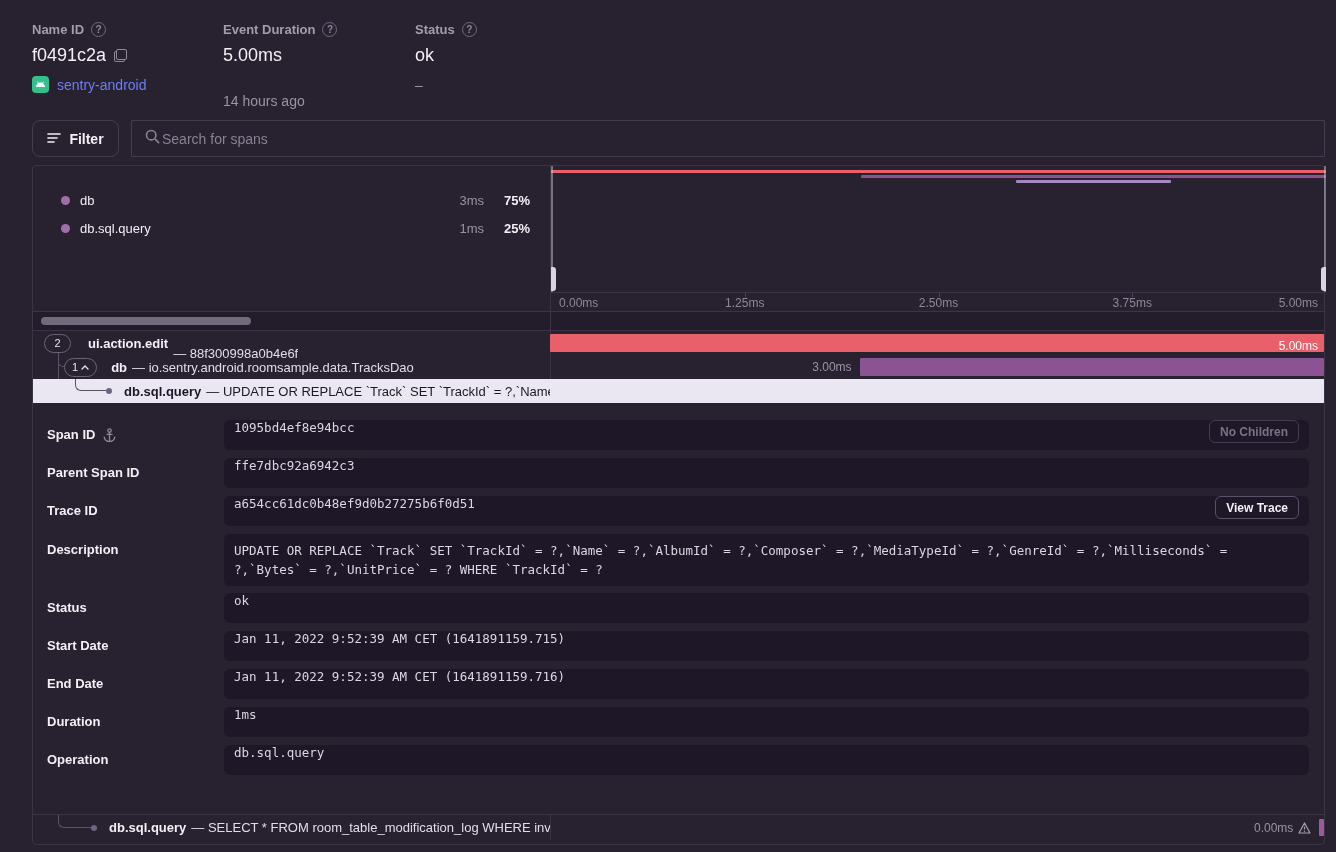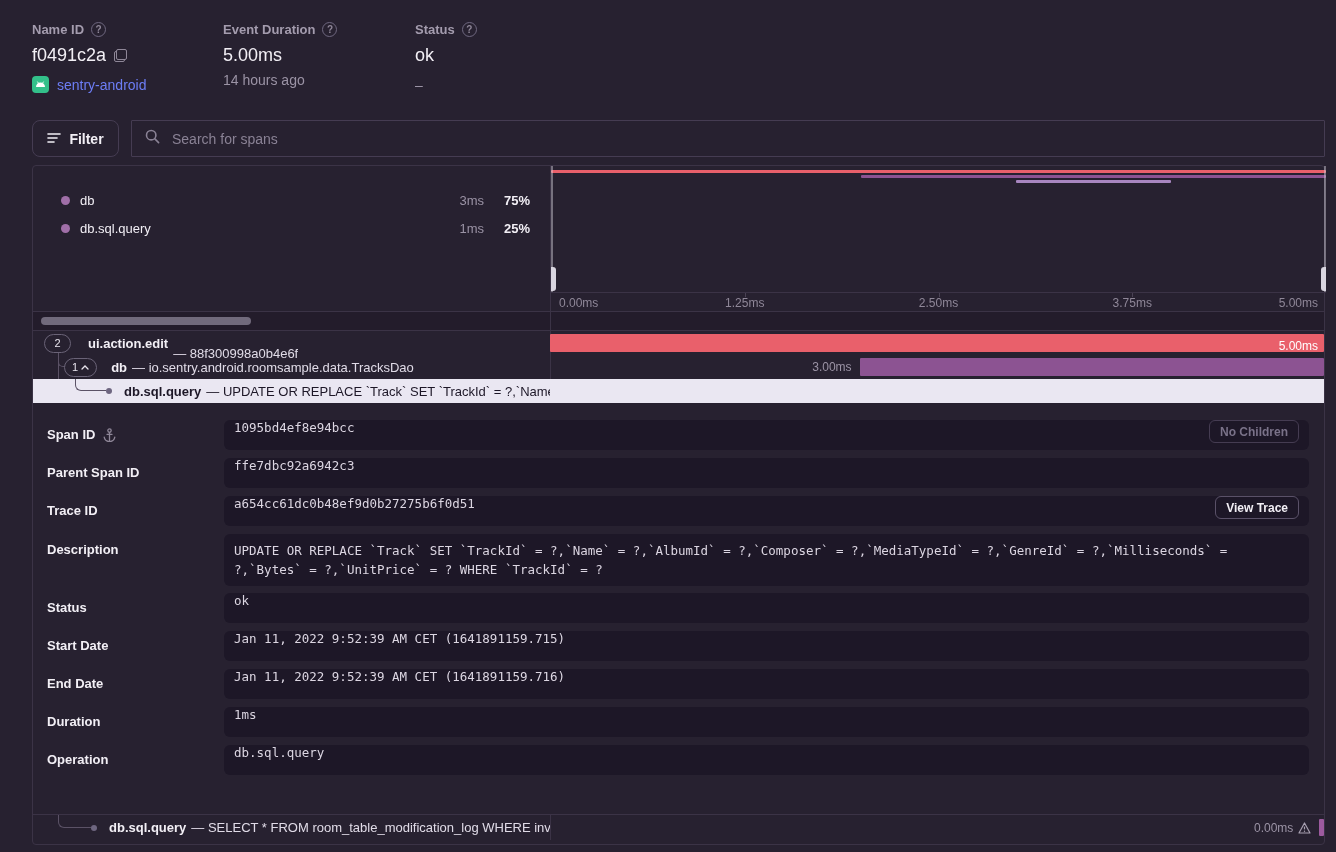--- a/index.html
+++ b/index.html
@@ -21,21 +21,21 @@
   .copy-icon:before { content:""; position:absolute; left:0; bottom:0; width:9px; height:9px; border:1.5px solid #8F8798; border-radius:2px; }
   .copy-icon:after  { content:""; position:absolute; right:0; top:0; width:9px; height:9px; border:1.5px solid #8F8798; border-radius:2px; background:#272130; }
   .proj { display:flex; align-items:center; gap:8px; font-size:14px; }
   .android-icon { width:17px; height:17px; border-radius:4px; background:#33C08A; display:flex; align-items:center; justify-content:center; }
   .proj-link { color:#6D7EF6; }
 
   
   .btn-filter { left:32px; top:120px; width:87px; height:37px; border:1px solid #453C52; border-radius:8px;
     display:flex; align-items:center; justify-content:center; gap:8px; font-size:14px; font-weight:bold; color:#F2EFF5; cursor:pointer; }
   .search-box { left:131px; top:120px; width:1194px; height:37px; border:1px solid #453C52; border-radius:1px;
-    display:flex; align-items:center; gap:10px; padding:0 13px; }
+    display:flex; align-items:center; gap:0; padding:0 13px; }
   .search-box input { background:transparent; border:0; outline:none; color:#C9C3D1; font-size:14px; width:100%;
     font-family:"Liberation Sans",sans-serif; }
   .search-box input::placeholder { color:#8A8295; }
 
   
   .panel { left:32px; top:165px; width:1293px; height:680px; border:1px solid #3B3346; border-radius:4px; }
   .divider { left:517px; top:0; width:1px; height:213px; background:#3B3346; }
 
   
   .legend { left:0; top:0; width:517px; height:145px; padding:20px 20px 0 28px; }
@@ -118,21 +118,21 @@
     <a class="proj-link">sentry-android</a>
   </div>
 </div>
 
 <div class="abs" style="left:223px; top:22px;">
   <div class="hdr-label">
     <span>Event Duration</span>
     <span class="help-icon">?</span>
   </div>
   <div class="hdr-value" style="margin-top:8px;">5.00ms</div>
-  <div class="hdr-sub" style="margin-top:6px;">14 hours ago</div>
+  <div class="hdr-sub" style="margin-top:27px;">14 hours ago</div>
 </div>
 
 <div class="abs" style="left:415px; top:22px;">
   <div class="hdr-label">
     <span>Status</span>
     <span class="help-icon">?</span>
   </div>
   <div class="hdr-value" style="margin-top:8px;">ok</div>
   <div class="hdr-sub" style="margin-top:11px;">–</div>
 </div>

